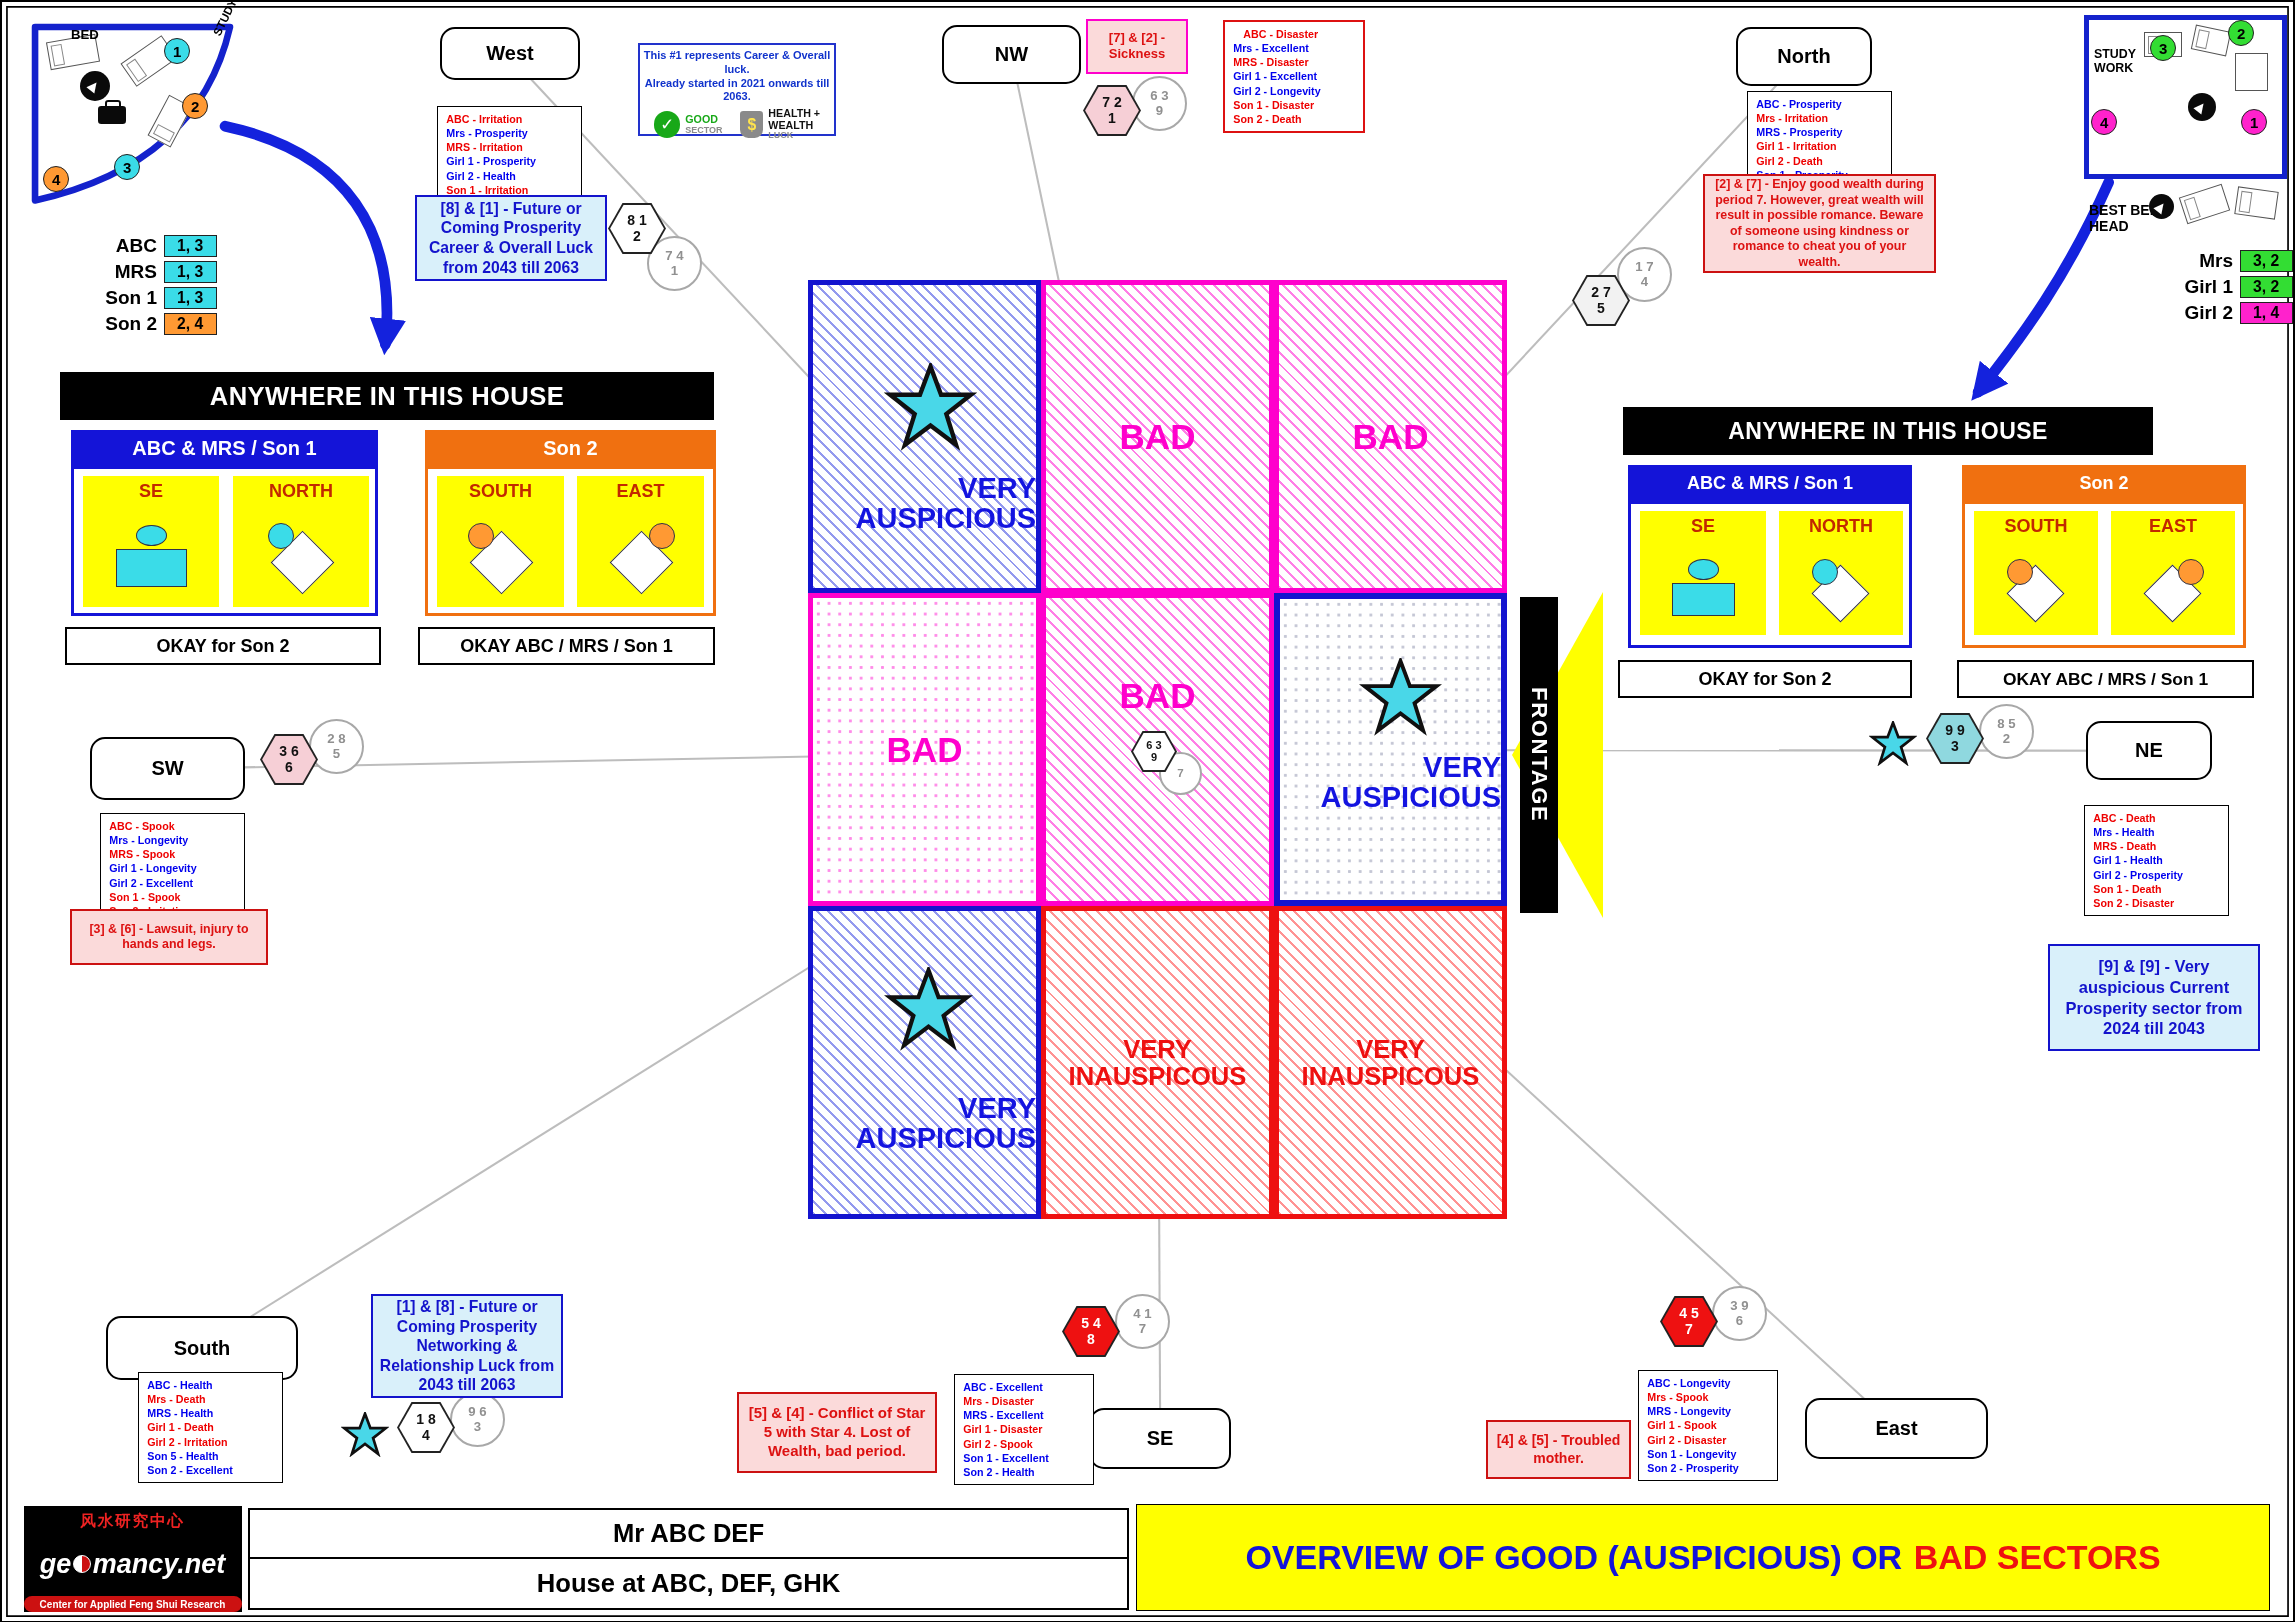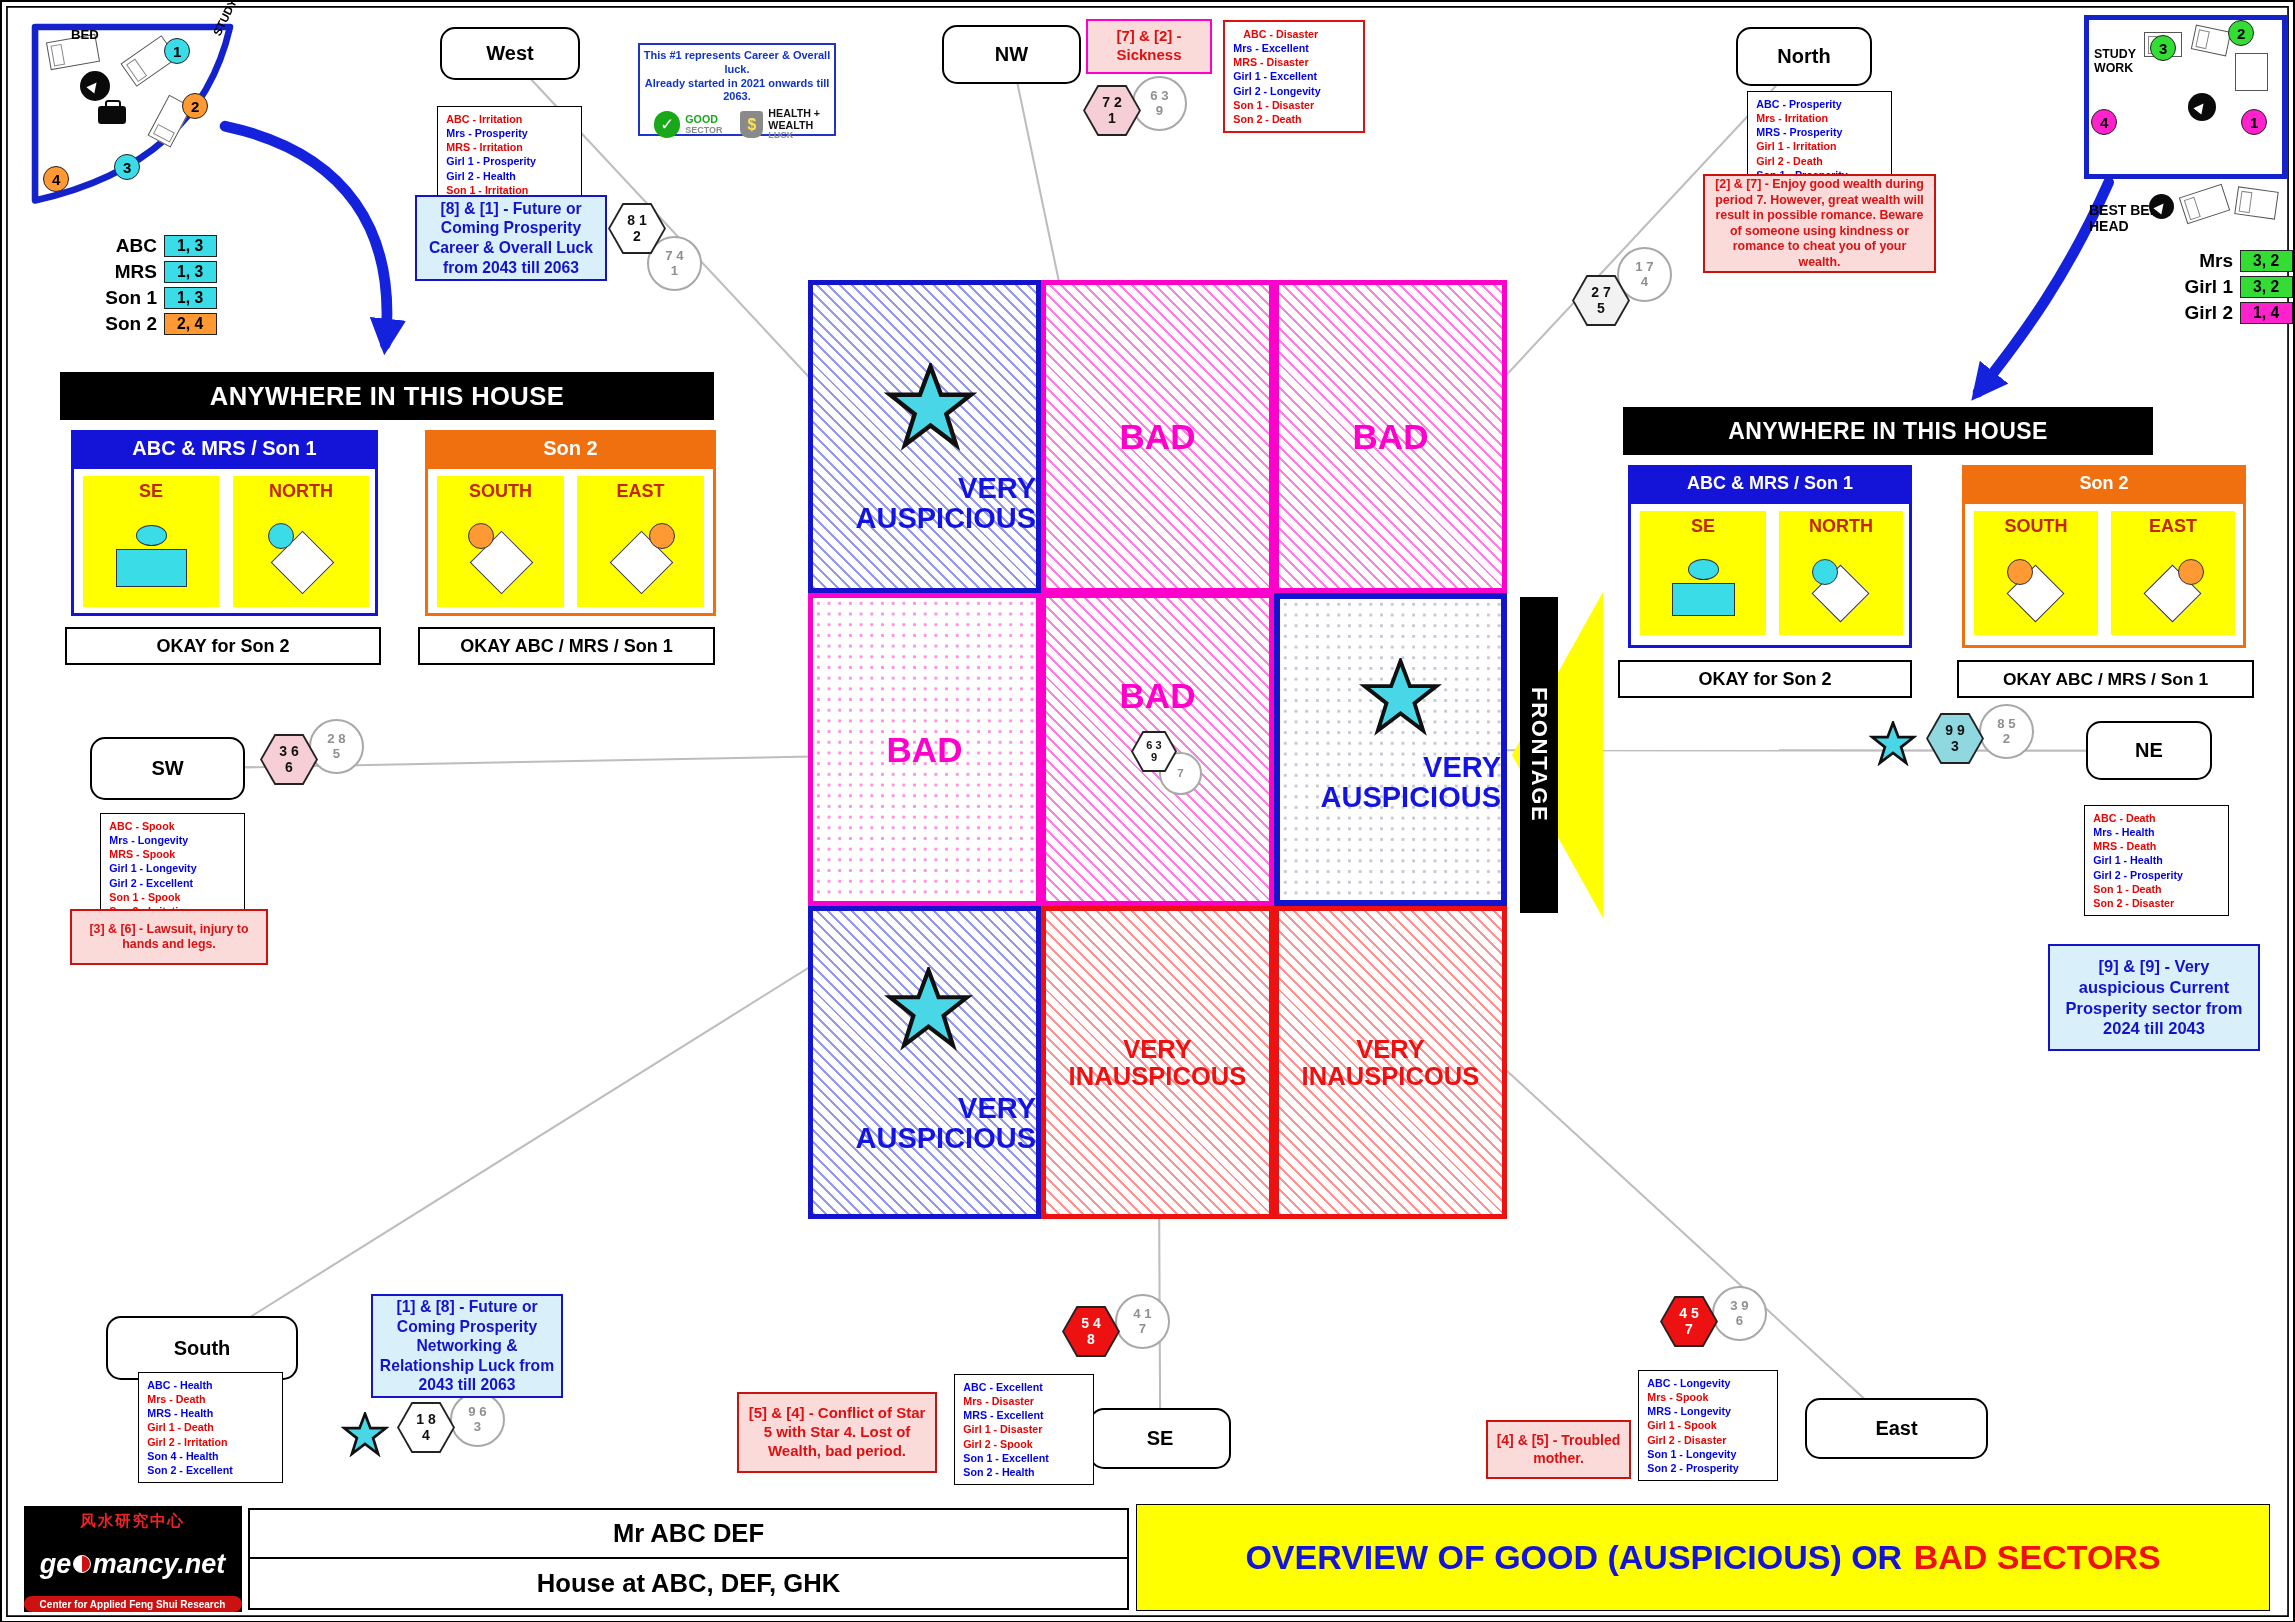--- a/index.html
+++ b/index.html
@@ -405,21 +405,21 @@
       <div class="f-row" style="color: rgb(0, 0, 238);">Girl 2 -  Prosperity</div>
       <div class="f-row" style="color: rgb(238, 0, 0);">Son 1 -  Death</div>
       <div class="f-row" style="color: rgb(238, 0, 0);">Son 2 -  Disaster</div>
     </div>
   <div class="flist" style="left:136px;top:1370px;width:145px;">
       <div class="f-row" style="color: rgb(0, 0, 238);">ABC -  Health</div>
       <div class="f-row" style="color: rgb(238, 0, 0);">Mrs -  Death</div>
       <div class="f-row" style="color: rgb(0, 0, 238);">MRS -  Health</div>
       <div class="f-row" style="color: rgb(238, 0, 0);">Girl 1 -  Death</div>
       <div class="f-row" style="color: rgb(238, 0, 0);">Girl 2 -  Irritation</div>
-      <div class="f-row" style="color: rgb(0, 0, 238);">Son 4 -  Health</div>
+      <div class="f-row" style="color: rgb(0, 0, 238);">Son 5 -  Health</div>
       <div class="f-row" style="color: rgb(0, 0, 238);">Son 2 -  Excellent</div>
     </div>
   <div class="flist" style="left:952px;top:1372px;width:140px;">
       <div class="f-row" style="color: rgb(0, 0, 238);">ABC -  Excellent</div>
       <div class="f-row" style="color: rgb(238, 0, 0);">Mrs -  Disaster</div>
       <div class="f-row" style="color: rgb(0, 0, 238);">MRS -  Excellent</div>
       <div class="f-row" style="color: rgb(238, 0, 0);">Girl 1 -  Disaster</div>
       <div class="f-row" style="color: rgb(238, 0, 0);">Girl 2 -  Spook</div>
       <div class="f-row" style="color: rgb(0, 0, 238);">Son 1 -  Excellent</div>
       <div class="f-row" style="color: rgb(0, 0, 238);">Son 2 -  Health</div>
@@ -430,21 +430,21 @@
       <div class="f-row" style="color: rgb(0, 0, 238);">MRS -  Longevity</div>
       <div class="f-row" style="color: rgb(238, 0, 0);">Girl 1 -  Spook</div>
       <div class="f-row" style="color: rgb(238, 0, 0);">Girl 2 -  Disaster</div>
       <div class="f-row" style="color: rgb(0, 0, 238);">Son 1 -  Longevity</div>
       <div class="f-row" style="color: rgb(0, 0, 238);">Son 2 -  Prosperity</div>
     </div>
 
   <div class="note cyan-n" style="left:413px;top:193px;width:192px;height:86px;font-size:15.7px;">
       <span>[8] &amp; [1] - Future or Coming Prosperity Career &amp; Overall Luck from 2043 till 2063</span>
     </div>
-  <div class="note pink-n mag-b" style="left:1084px;top:16.5px;width:126px;height:55px;font-size:15px;">
+  <div class="note pink-n mag-b" style="left:1084px;top:16.5px;width:102px;height:55px;font-size:13px;">
       <span>[7] &amp; [2] - Sickness</span>
     </div>
   <div class="note pink-n" style="left:1701px;top:172px;width:233px;height:99px;font-size:12.4px;">
       <span>[2] &amp; [7] - Enjoy good wealth during period 7. However, great wealth will result in possible romance. Beware of someone using kindness or romance to cheat you of your wealth.</span>
     </div>
   <div class="note pink-n" style="left:68px;top:907px;width:198px;height:56px;font-size:12.4px;">
       <span>[3] &amp; [6] - Lawsuit, injury to hands and legs.</span>
     </div>
   <div class="note cyan-n" style="left:2046px;top:942px;width:212px;height:107px;font-size:16.5px;">
       <span>[9] &amp; [9] - Very auspicious Current Prosperity sector from 2024 till 2043</span>

